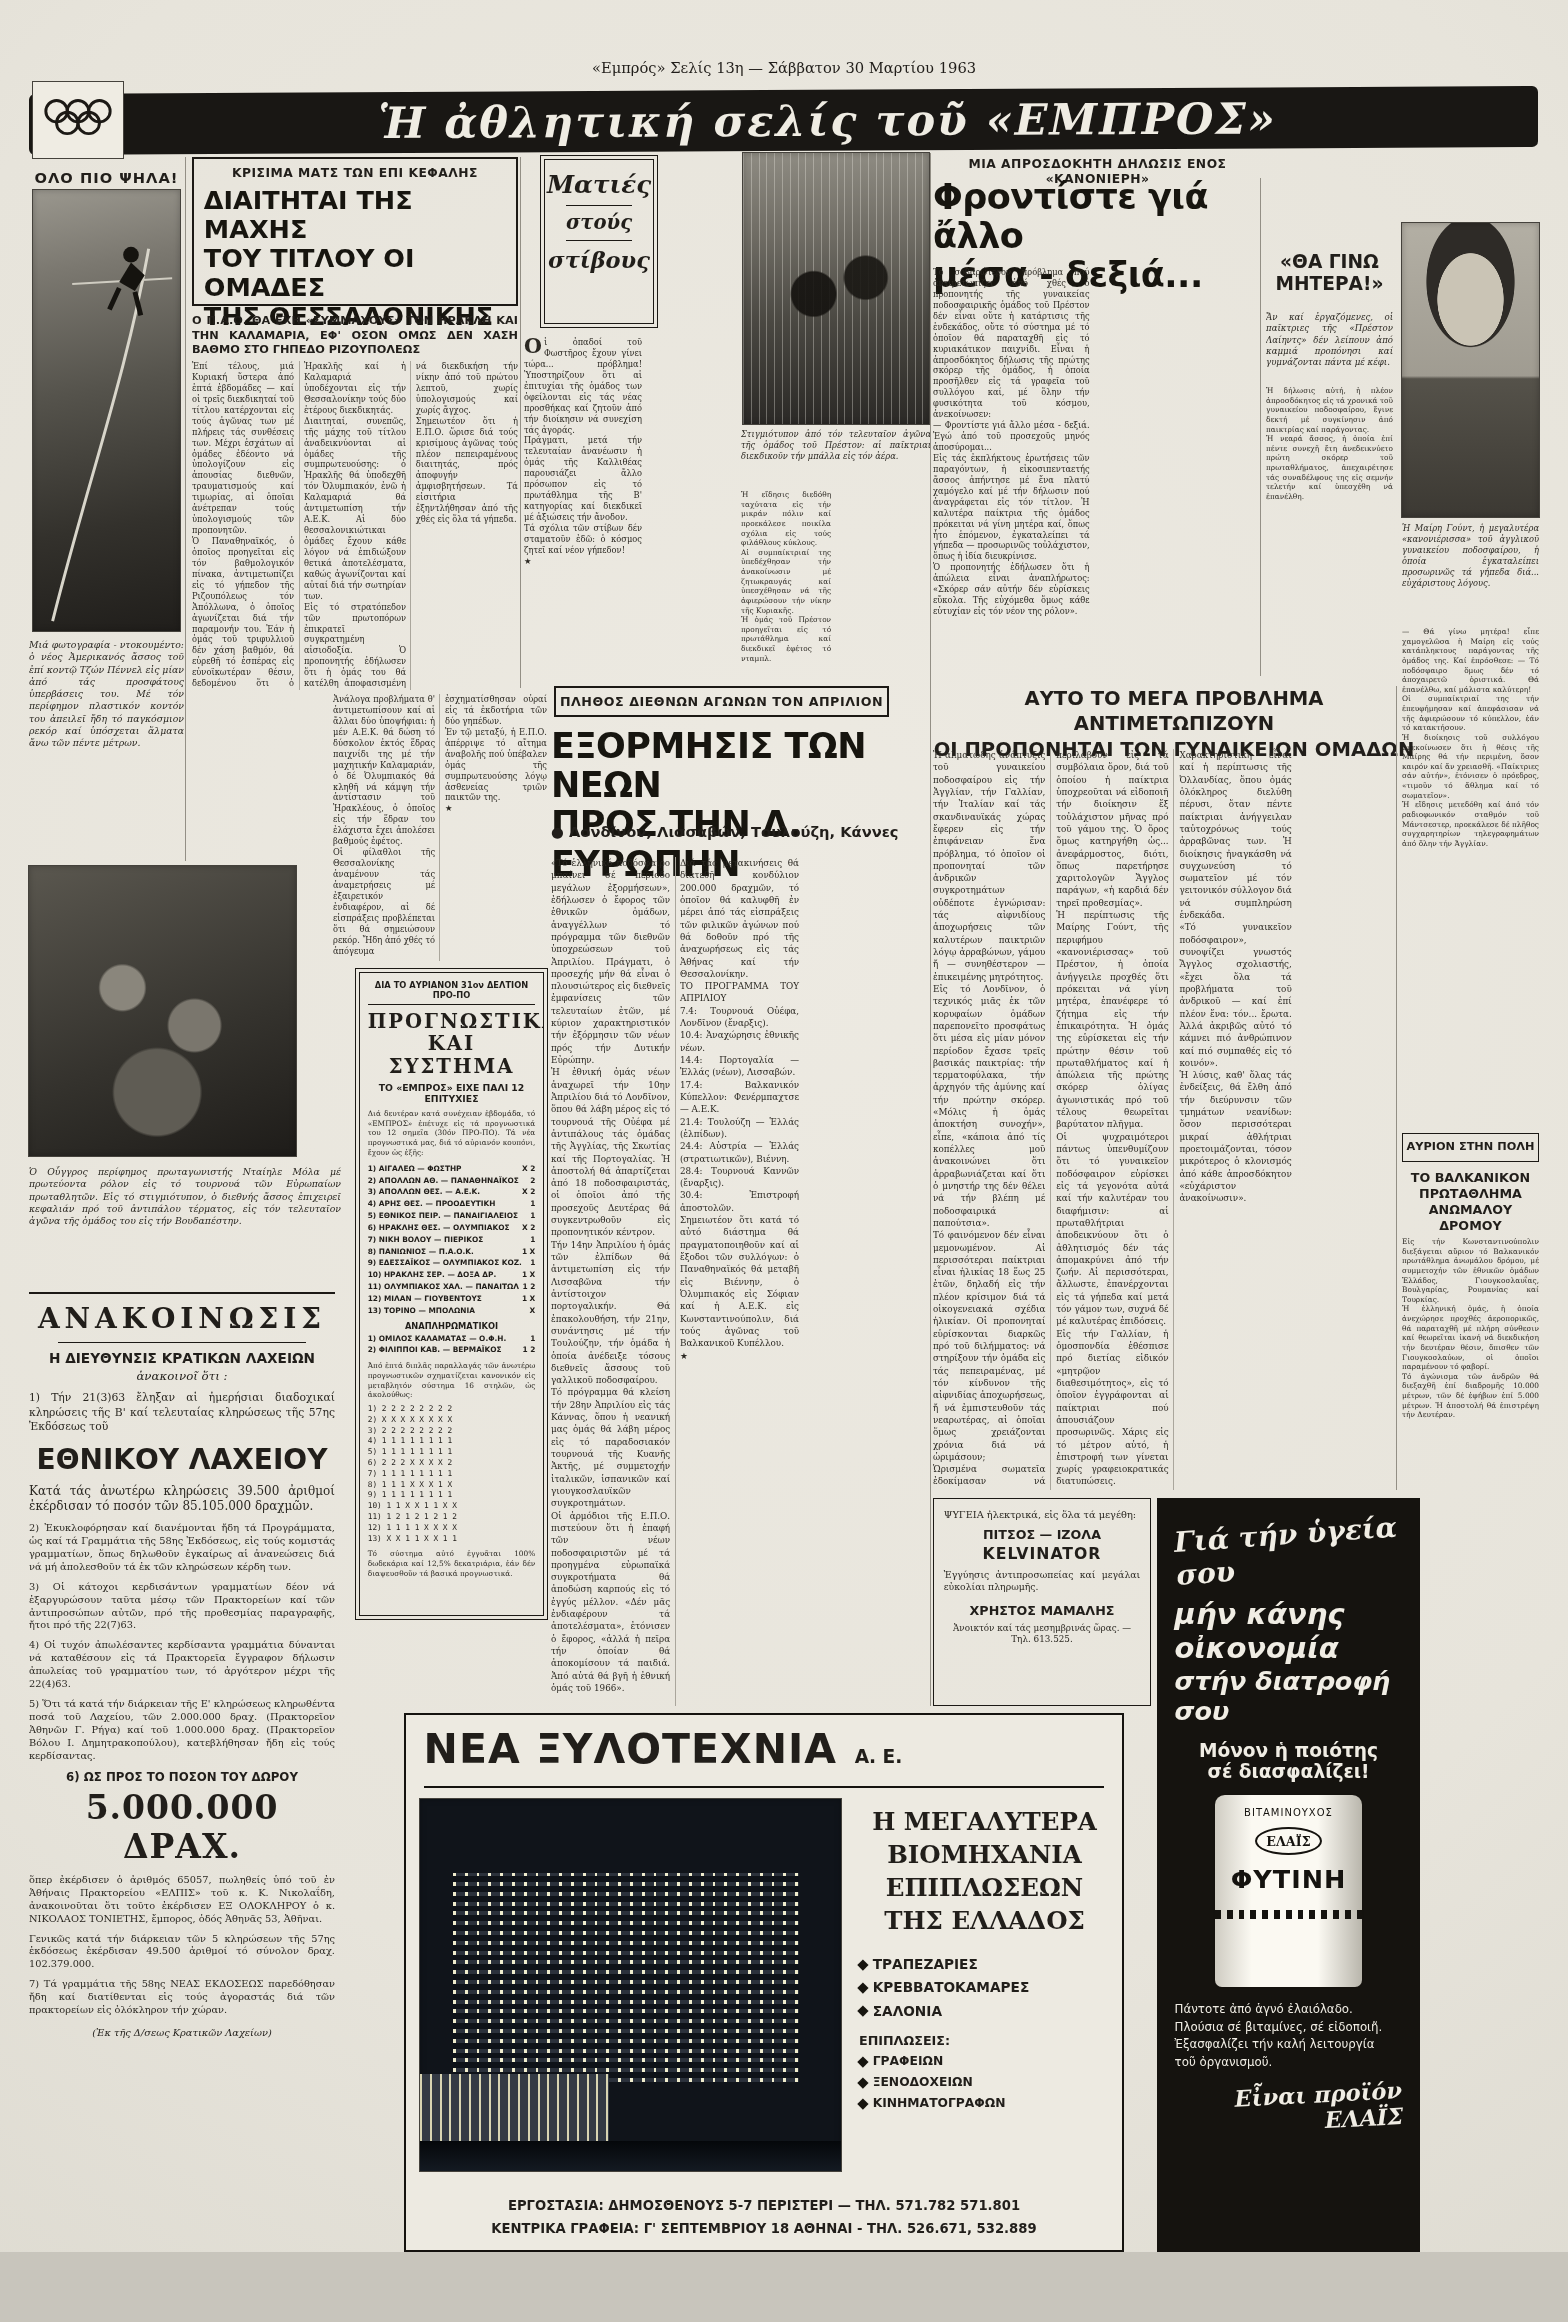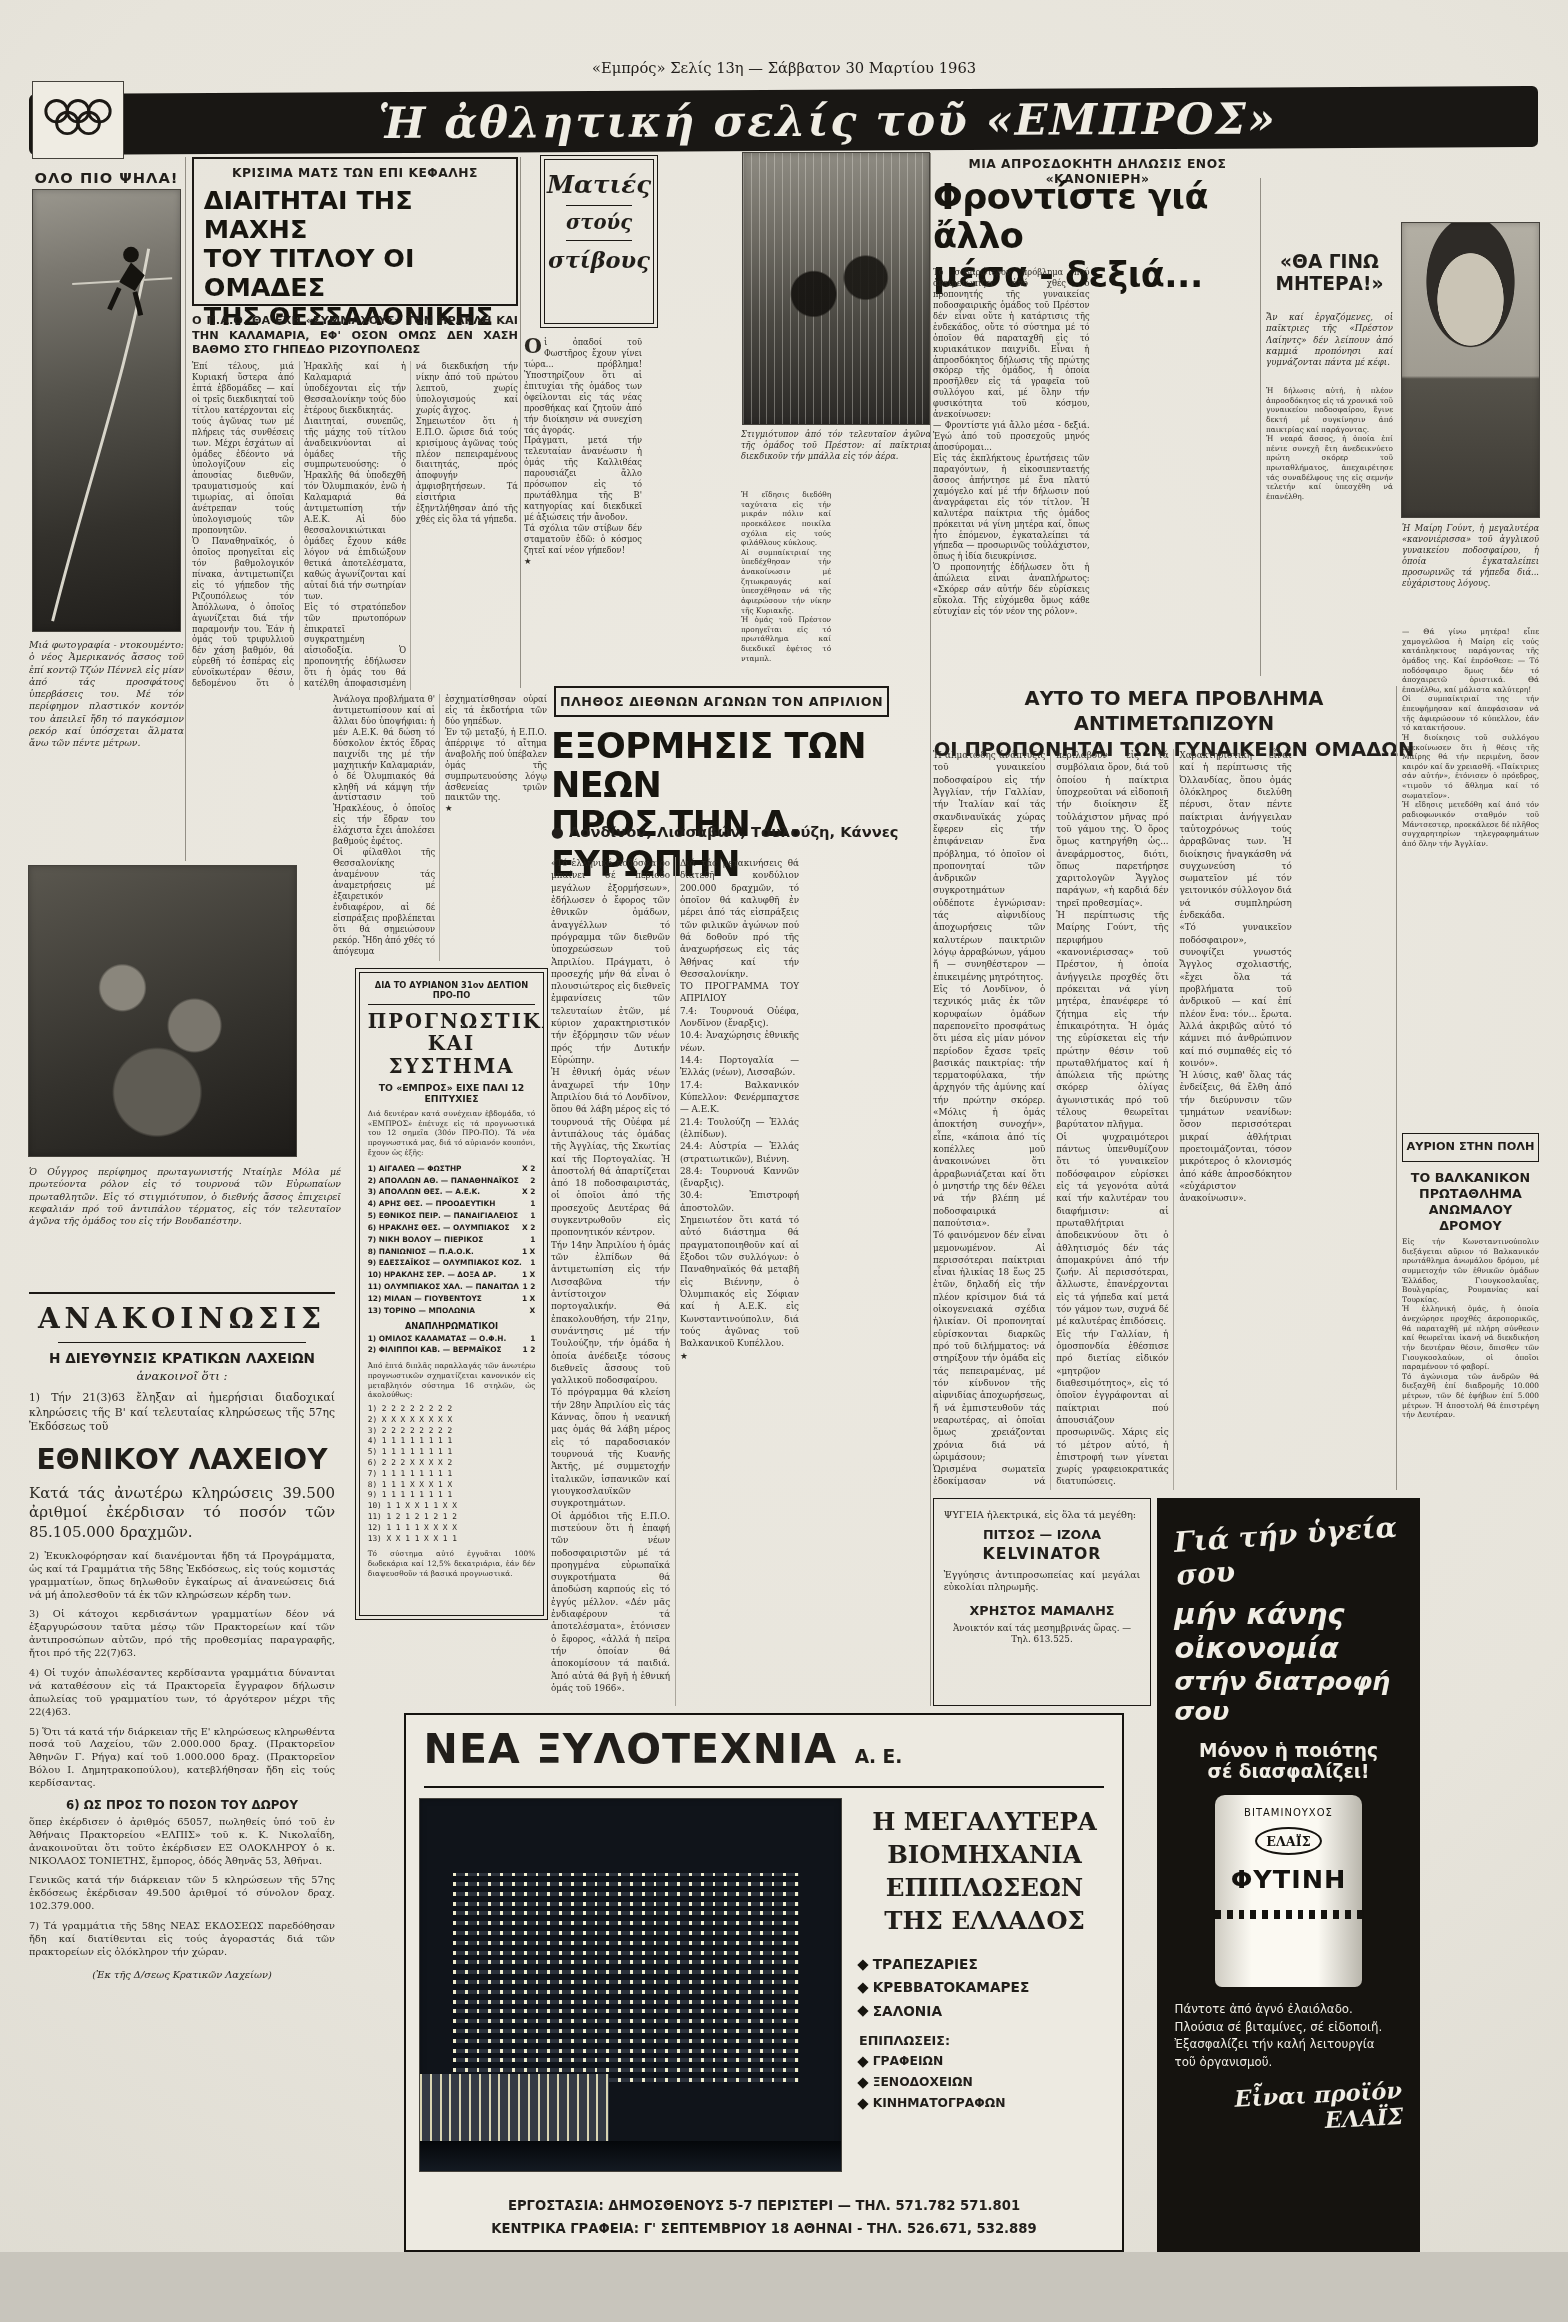--- a/index.html
+++ b/index.html
@@ -73,26 +73,27 @@
       linear-gradient(160deg,#5a574f,#34322d 60%,#1e1c19);"></div>
   <div class="abs cap" style="left:29px;top:1166px;width:312px;height:116px;overflow:hidden;">Ὁ Οὗγγρος περίφημος πρωταγωνιστής Νταίηλε Μόλα μέ πρωτεύοντα ρόλον εἰς τό τουρνουά τῶν Εὐρωπαίων πρωταθλητῶν. Εἰς τό στιγμιότυπον, ὁ διεθνής ἄσσος ἐπιχειρεῖ κεφαλιάν πρό τοῦ ἀντιπάλου τέρματος, εἰς τόν τελευταῖον ἀγῶνα τῆς ὁμάδος του εἰς τήν Βουδαπέστην.</div>
 
   <div class="abs" style="left:29px;top:1292px;width:306px;height:827px;border-top:2px solid #1c1915;padding-top:7.8px;overflow:hidden;">
     <div class="serif b c" style="font-size:28px;letter-spacing:4.9px;">ΑΝΑΚΟΙΝΩΣΙΣ</div>
     <div style="height:1px;background:#1c1915;margin:6.9px 29px;"></div>
     <div class="sans b c" style="font-size:13.7px;">Η ΔΙΕΥΘΥΝΣΙΣ ΚΡΑΤΙΚΩΝ ΛΑΧΕΙΩΝ</div>
     <div class="serif i c" style="font-size:11.8px;margin:3.9px 0 7.8px;">ἀνακοινοῖ ὅτι :</div>
     <div class="bt" style="font-size:10.8px;line-height:1.35;">1) Τήν 21(3)63 ἔληξαν αἱ ἡμερήσιαι διαδοχικαί κληρώσεις τῆς Β' καί τελευταίας κληρώσεως τῆς 57ης Ἐκδόσεως τοῦ</div>
     <div class="sans b c" style="font-size:28px;margin:7.8px 0;">ΕΘΝΙΚΟΥ ΛΑΧΕΙΟΥ</div>
-    <div class="bt" style="font-size:15px;margin-bottom:6.9px;">Κατά τάς ἀνωτέρω κληρώσεις 39.500 ἀριθμοί ἐκέρδισαν τό ποσόν τῶν 85.105.000 δραχμῶν.</div>
+    <div class="bt" style="font-size:12px;margin-bottom:6.9px;">Κατά τάς ἀνωτέρω κληρώσεις 39.500 ἀριθμοί ἐκέρδισαν τό ποσόν τῶν 85.105.000 δραχμῶν.</div>
     <div class="bt" style="font-size:9.8px;margin-bottom:6.9px;">2) Ἐκυκλοφόρησαν καί διανέμονται ἤδη τά Προγράμματα, ὡς καί τά Γραμμάτια τῆς 58ης Ἐκδόσεως, εἰς τούς κομιστάς γραμματίων, ὅπως δηλωθοῦν ἐγκαίρως αἱ ἀνανεώσεις διά νά μή ἀπολεσθοῦν τά ἐκ τῶν κληρώσεων κέρδη των.</div>
     <div class="bt" style="font-size:9.8px;margin-bottom:6.9px;">3) Οἱ κάτοχοι κερδισάντων γραμματίων δέον νά ἐξαργυρώσουν ταῦτα μέσῳ τῶν Πρακτορείων καί τῶν ἀντιπροσώπων αὐτῶν, πρό τῆς προθεσμίας παραγραφῆς, ἤτοι πρό τῆς 22(7)63.</div>
     <div class="bt" style="font-size:9.8px;margin-bottom:6.9px;">4) Οἱ τυχόν ἀπωλέσαντες κερδίσαντα γραμμάτια δύνανται νά καταθέσουν εἰς τά Πρακτορεῖα ἔγγραφον δήλωσιν ἀπωλείας τοῦ γραμματίου των, τό ἀργότερον μέχρι τῆς 22(4)63.</div>
     <div class="bt" style="font-size:9.8px;margin-bottom:7.8px;">5) Ὅτι τά κατά τήν διάρκειαν τῆς Ε' κληρώσεως κληρωθέντα ποσά τοῦ Λαχείου, τῶν 2.000.000 δραχ. (Πρακτορεῖον Ἀθηνῶν Γ. Ρήγα) καί τοῦ 1.000.000 δραχ. (Πρακτορεῖον Βόλου Ι. Δημητρακοπούλου), κατεβλήθησαν ἤδη εἰς τούς κερδίσαντας.</div>
     <div class="sans b c" style="font-size:11.8px;margin-bottom:3.9px;">6) ΩΣ ΠΡΟΣ ΤΟ ΠΟΣΟΝ ΤΟΥ ΔΩΡΟΥ</div>
+    <div class="serif b c" style="font-size:33px;letter-spacing:1px;margin-bottom:7.8px;">5.000.000 ΔΡΑΧ.</div>
     <div class="bt" style="font-size:9.8px;margin-bottom:6.9px;">ὅπερ ἐκέρδισεν ὁ ἀριθμός 65057, πωληθείς ὑπό τοῦ ἐν Ἀθήναις Πρακτορείου «ΕΛΠΙΣ» τοῦ κ. Κ. Νικολαΐδη, ἀνακοινοῦται ὅτι τοῦτο ἐκέρδισεν ΕΞ ΟΛΟΚΛΗΡΟΥ ὁ κ. ΝΙΚΟΛΑΟΣ ΤΟΝΙΕΤΗΣ, ἔμπορος, ὁδός Ἀθηνᾶς 53, Ἀθῆναι.</div>
     <div class="bt" style="font-size:9.8px;margin-bottom:6.9px;">Γενικῶς κατά τήν διάρκειαν τῶν 5 κληρώσεων τῆς 57ης ἐκδόσεως ἐκέρδισαν 49.500 ἀριθμοί τό σύνολον δραχ. 102.379.000.</div>
     <div class="bt" style="font-size:9.8px;margin-bottom:9.8px;">7) Τά γραμμάτια τῆς 58ης ΝΕΑΣ ΕΚΔΟΣΕΩΣ παρεδόθησαν ἤδη καί διατίθενται εἰς τούς ἀγοραστάς διά τῶν πρακτορείων εἰς ὁλόκληρον τήν χώραν.</div>
     <div class="serif i" style="font-size:9.8px;text-align:center;">(Ἐκ τῆς Δ/σεως Κρατικῶν Λαχείων)</div>
   </div>
 
   <div class="abs" style="left:192px;top:157px;width:326px;height:149px;border:2px solid #1c1915;box-sizing:border-box;padding:6.9px 9.8px;">
     <div class="kicker">ΚΡΙΣΙΜΑ ΜΑΤΣ ΤΩΝ ΕΠΙ ΚΕΦΑΛΗΣ</div>
     <div class="hmd" style="margin-top:4.9px;">ΔΙΑΙΤΗΤΑΙ ΤΗΣ ΜΑΧΗΣ
 ΤΟΥ ΤΙΤΛΟΥ ΟΙ ΟΜΑΔΕΣ

